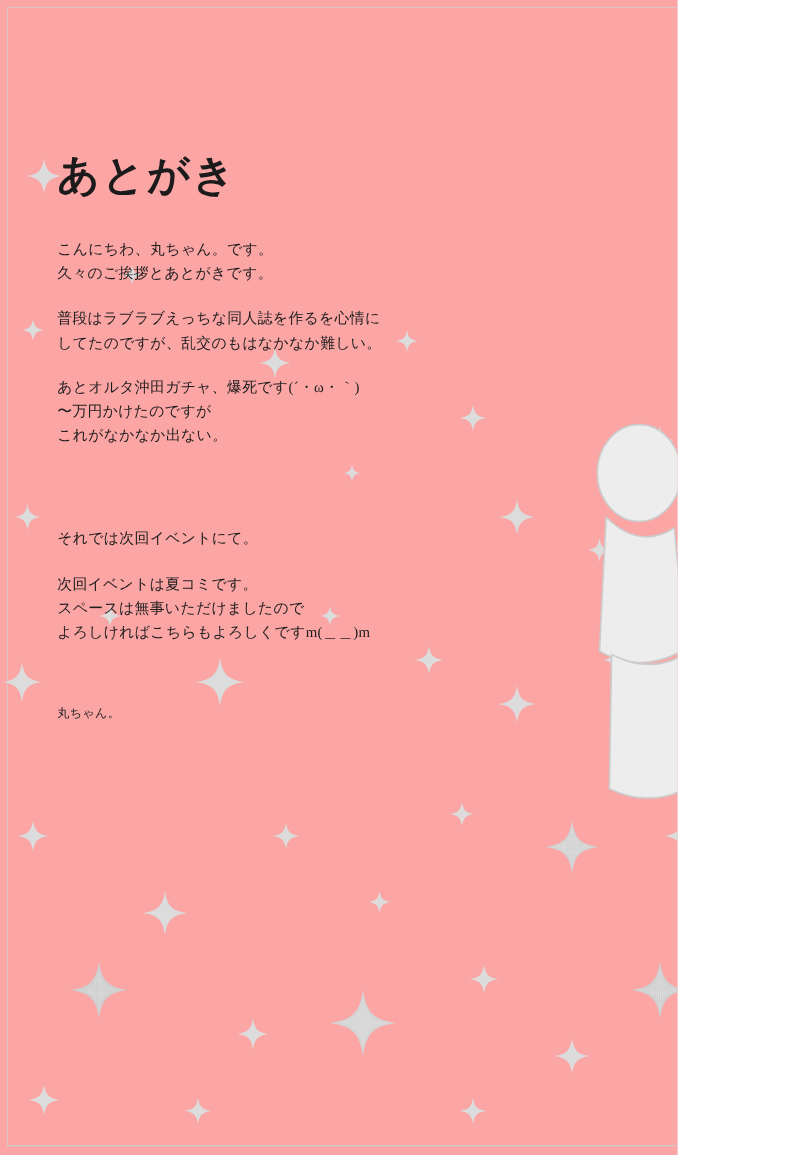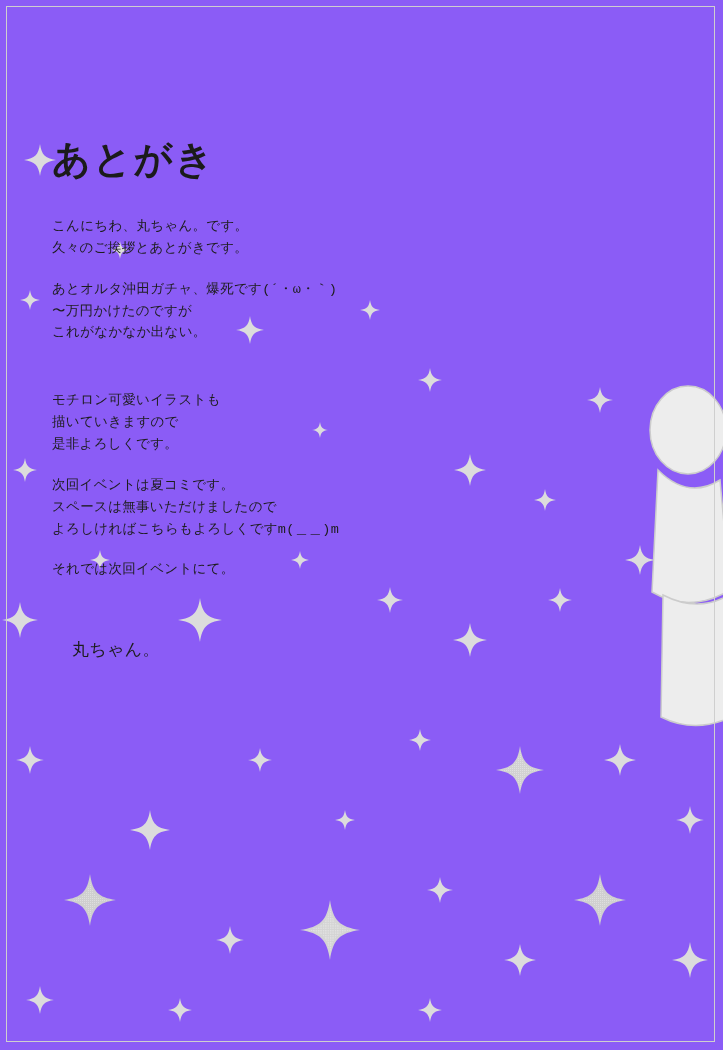--- a/index.html
+++ b/index.html
@@ -5,23 +5,23 @@
   html, body {
     margin: 0;
     padding: 0;
     background: #ffffff;
   }
   body {
     font-family: "DejaVu Sans", sans-serif;
   }
   .page {
     position: relative;
-    width: 723px;
+    width: 616px;
     height: 1050px;
-    background: #8b5cf6;
+    background: #fca5a5;
     overflow: hidden;
   }
   
   .scan-frame {
     position: absolute;
     left: 6px;
     top: 6px;
     width: 709px;
     height: 1036px;
     border: 1px solid #cfcfcf;
@@ -57,35 +57,34 @@
     font-weight: bold;
     letter-spacing: 2px;
     color: #1b1b1b;
     line-height: 1;
     margin: 0 0 38px 0;
   }
   .body-text {
     font-size: 13.5px;
     line-height: 1.62;
     color: #1d1d1d;
-    font-family: Liberation Mono, monospace;
+    font-family: Liberation Serif, serif;
     letter-spacing: 0.3px;
   }
   .para {
     margin: 0 0 19px 0;
     white-space: pre-line;
   }
   .para.gap-xlarge {
-    margin-bottom: 46px;
+    margin-bottom: 72px;
   }
   .signature {
     margin-top: 56px;
-    font-size: 17px;
+    font-size: 11px;
     color: #1d1d1d;
-    margin-left: 20px;
   }
 </style>
 </head>
 <body>
 
 <div class="page">
 
   <svg class="sparkles" viewBox="0 0 723 1050" aria-hidden="true">
     <defs>
       <g id="spk">
@@ -152,27 +151,26 @@
   </svg>
 
   <div class="scan-frame"></div>
 
   <div class="content">
     <h1 class="afterword-title">あとがき</h1>
 
     <div class="body-text">
       <p class="para">こんにちわ、丸ちゃん。です。
 久々のご挨拶とあとがきです。</p>
+      <p class="para">普段はラブラブえっちな同人誌を作るを心情に
+してたのですが、乱交のもはなかなか難しい。</p>
       <p class="para gap-xlarge">あとオルタ沖田ガチャ、爆死です(´・ω・｀)
 〜万円かけたのですが
 これがなかなか出ない。</p>
-      <p class="para">モチロン可愛いイラストも
-描いていきますので
-是非よろしくです。</p>
+      <p class="para">それでは次回イベントにて。</p>
       <p class="para">次回イベントは夏コミです。
 スペースは無事いただけましたので
 よろしければこちらもよろしくですm(＿＿)m</p>
-      <p class="para">それでは次回イベントにて。</p>
       <p class="signature">丸ちゃん。</p>
     </div>
   </div>
 
 </div>
 
 </body></html>

